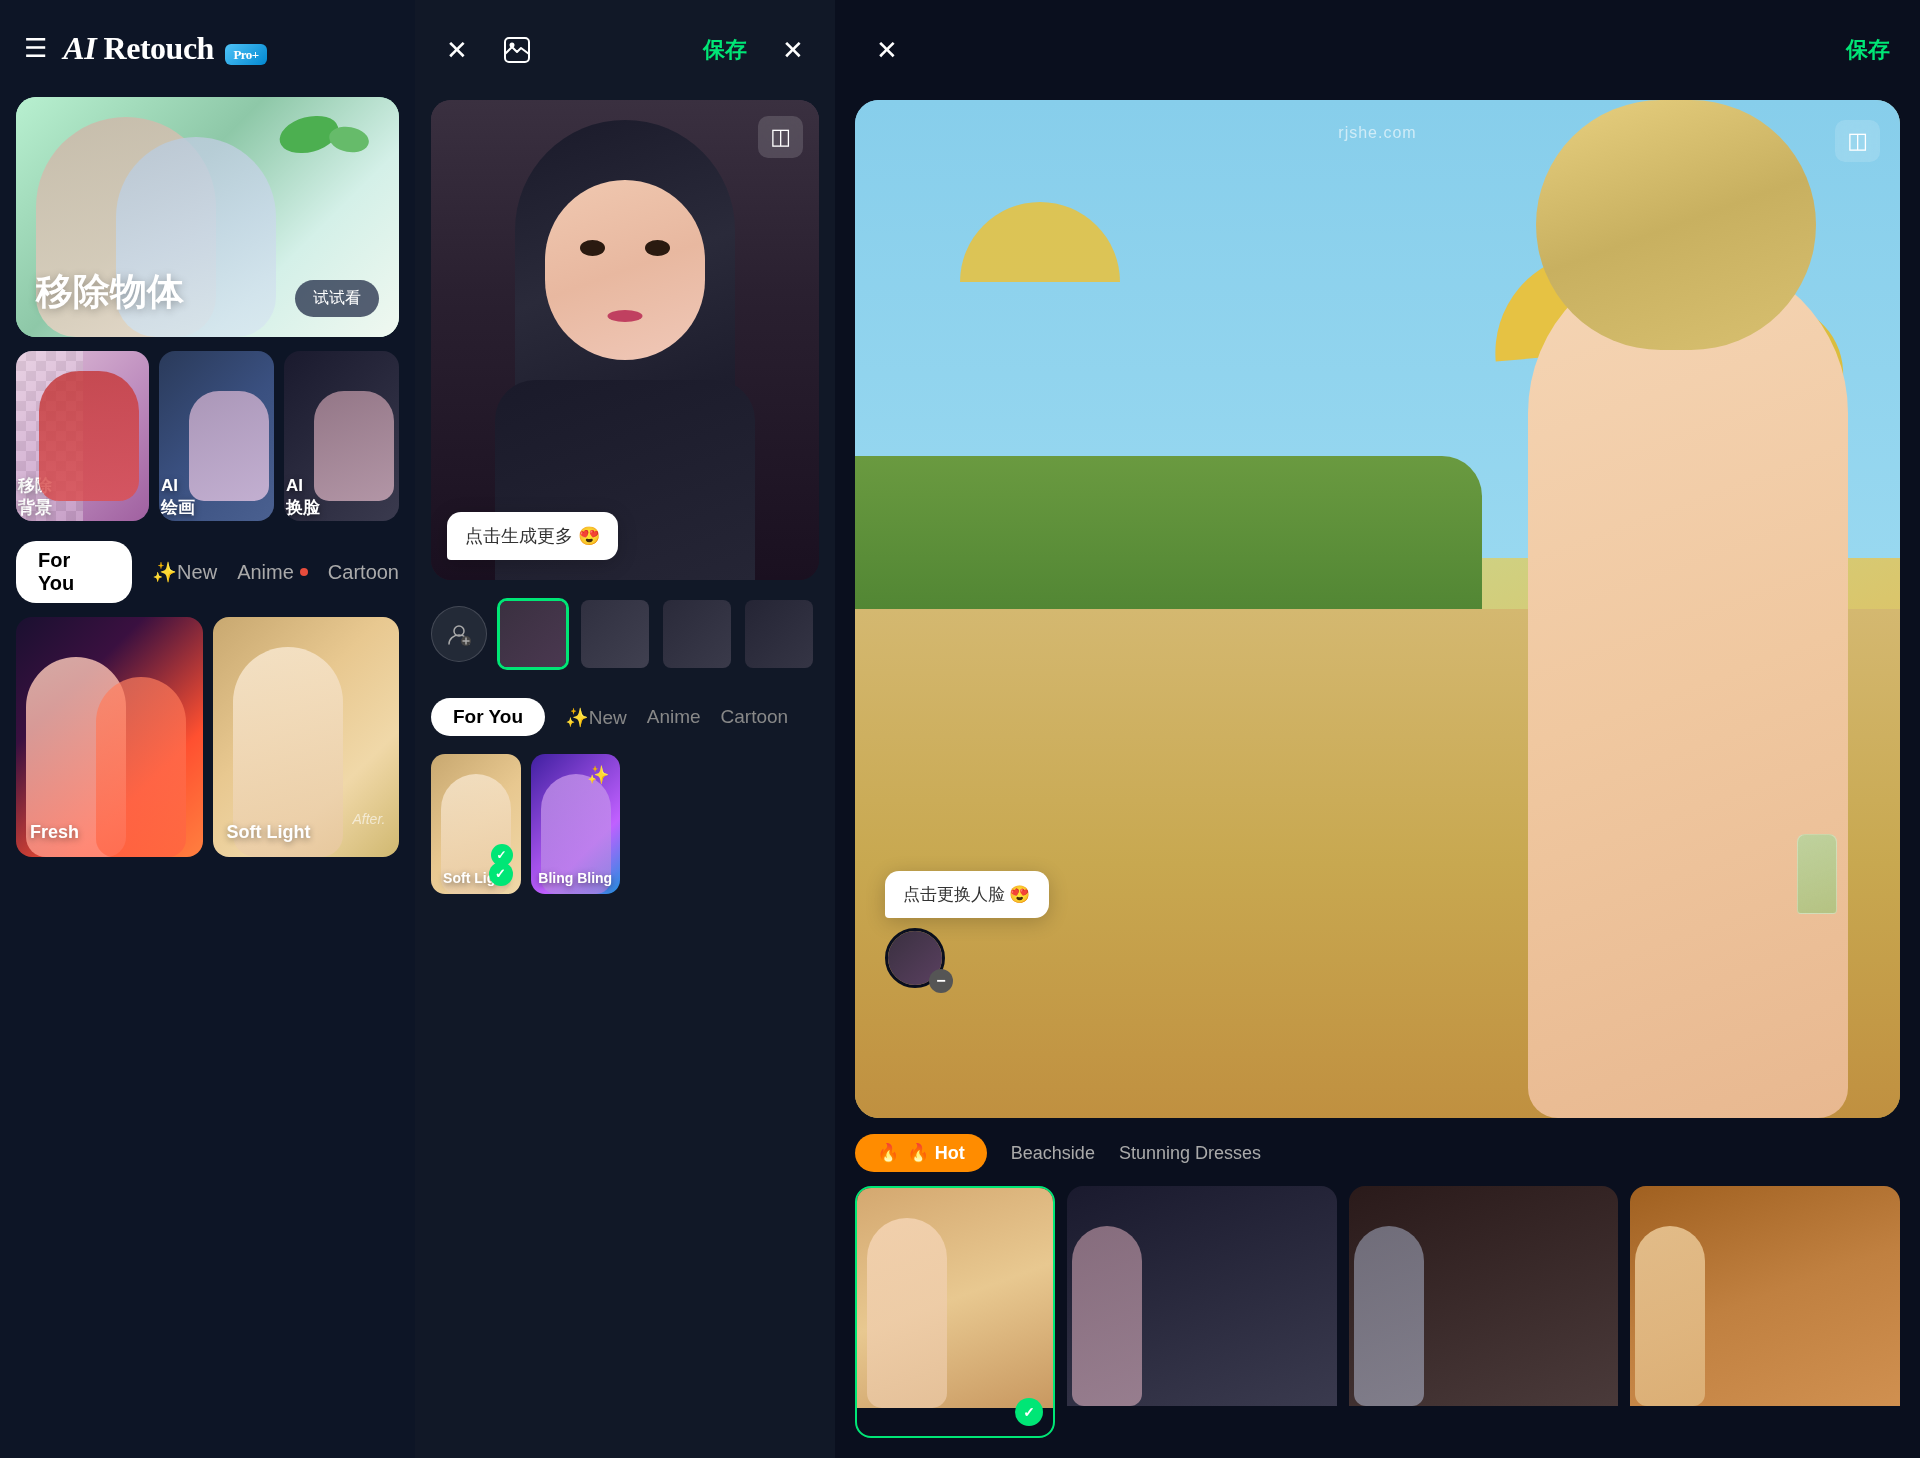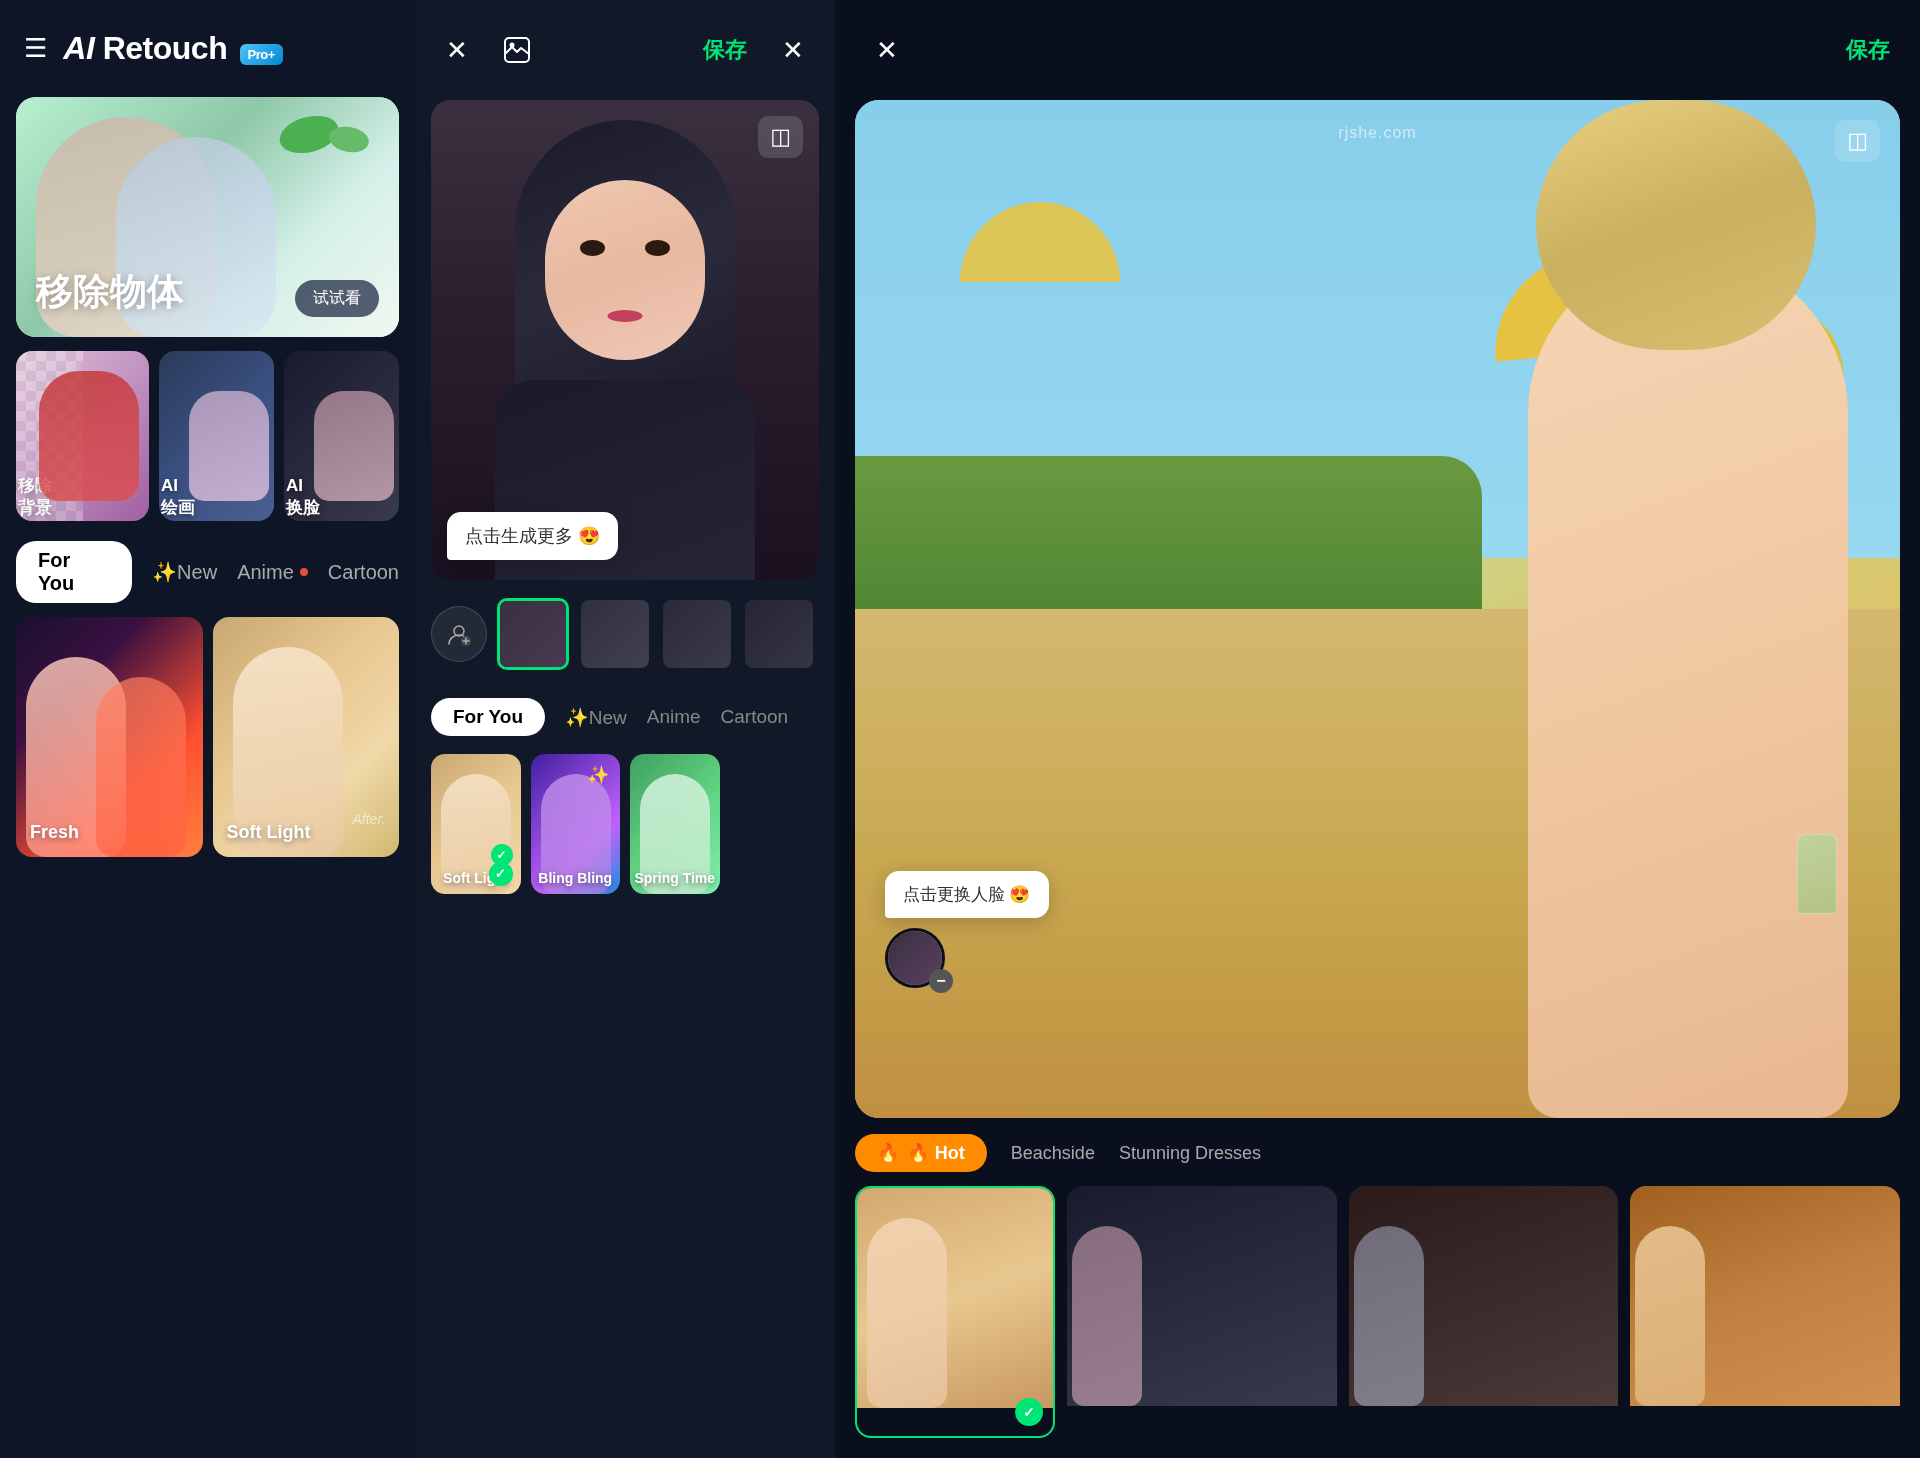--- a/index.html
+++ b/index.html
@@ -34,20 +34,21 @@
       color: #fff;
       font-size: 26px;
       cursor: pointer;
     }
 
     .logo-text {
       font-size: 32px;
       font-weight: 800;
       color: #fff;
       letter-spacing: -0.5px;
+      font-family: Liberation Serif, serif;
     }
 
     .logo-text span {
       color: #fff;
     }
 
     .pro-badge {
       background: linear-gradient(135deg, #4fc3f7, #0288d1);
       color: #fff;
       font-size: 13px;
@@ -794,26 +795,20 @@
       <div class="style-name">Soft Light</div>
       <div style="position:absolute;bottom:28px;right:8px;width:22px;height:22px;background:#00e676;border-radius:50%;display:flex;align-items:center;justify-content:center;color:#fff;font-size:12px;font-weight:800;line-height:22px;text-align:center;">✓</div>
     </div>
     <div class="style-item">
       <div class="style-item-bg" style="background:linear-gradient(135deg,#4020a0,#8040d0,#c060ff,#2090e0);position:relative;">
         <div style="position:absolute;bottom:0;left:10px;width:70px;height:120px;background:linear-gradient(160deg,#d0a0f0,#b080e0);border-radius:35px 35px 15px 15px;opacity:0.7;"></div>
         <div style="position:absolute;top:10px;right:10px;color:#fff;font-size:18px;">✨</div>
       </div>
       <div class="style-name">Bling Bling</div>
     </div>
-    <div class="style-item">
-      <div class="style-item-bg" style="background:linear-gradient(135deg,#40a060,#60d080,#80f0b0);position:relative;">
-        <div style="position:absolute;bottom:0;left:10px;width:70px;height:120px;background:linear-gradient(160deg,#e0f8e8,#c0e8c8);border-radius:35px 35px 15px 15px;opacity:0.8;"></div>
-      </div>
-      <div class="style-name">Spring Time</div>
-    </div>
   </div>
 </div>
 
 <div class="right-panel">
 
   <div class="right-header">
     <div class="icon-btn">✕</div>
     <div class="right-save-btn">保存</div>
   </div>
 

